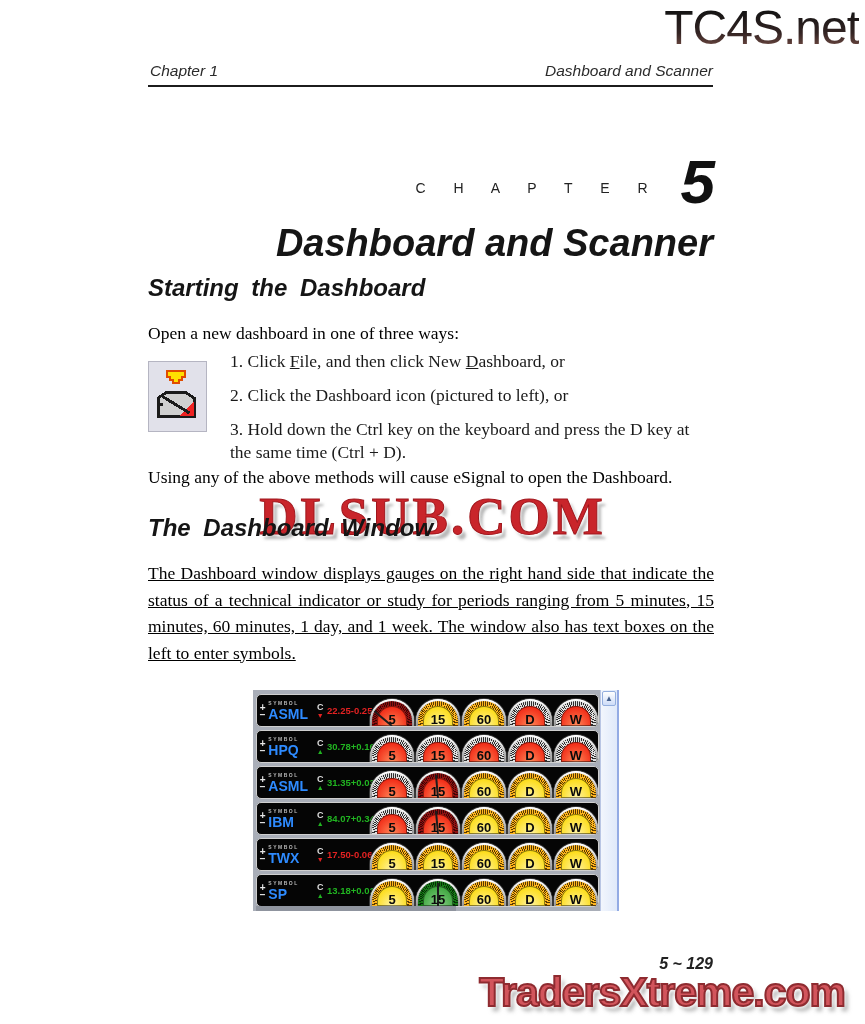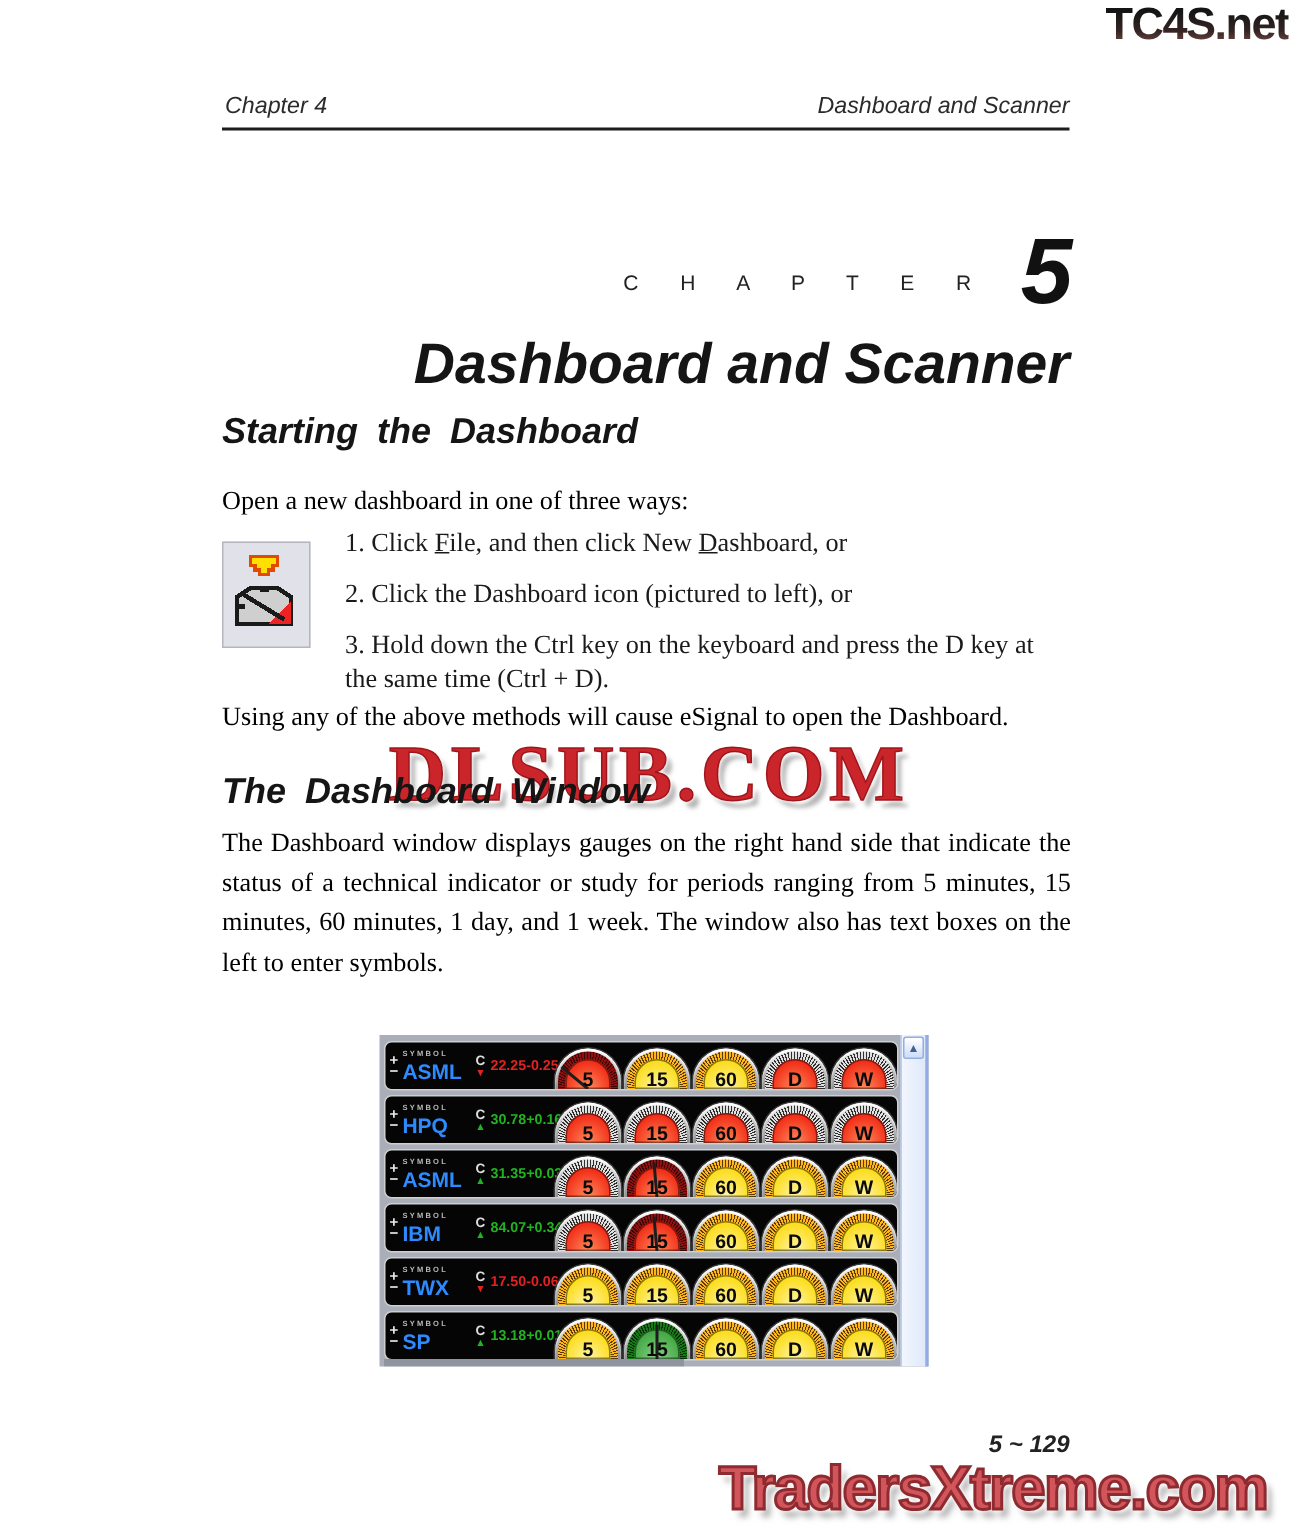--- a/index.html
+++ b/index.html
@@ -2,21 +2,21 @@
 <html><head>
 <meta charset="utf-8">
 <style>
   * { margin:0; padding:0; box-sizing:border-box; }
   html,body { background:#ffffff; }
   .page { position:relative; width:865px; height:1024px; background:#fff; overflow:hidden;
           font-family:"Liberation Serif", serif; color:#1a1a1a; }
 
   
   .logo { position:absolute; top:0px; right:6px; font-family:"Liberation Sans",sans-serif;
-          font-weight:bold; font-size:30px; letter-spacing:-1px;
+          font-weight:normal; font-size:48px; letter-spacing:-1px;
           background:linear-gradient(180deg,#141414 20%,#332423 60%,#8d5c52 100%);
           -webkit-background-clip:text; background-clip:text; color:transparent; }
 
   
   .rh { position:absolute; left:150px; top:62px; width:563px; display:flex;
         justify-content:space-between; font-family:"Liberation Sans",sans-serif;
         font-style:italic; font-size:15.5px; color:#2b2b2b; }
   .rh-rule { position:absolute; left:148px; top:85px; width:565px; height:2px; background:#1c1c1c; }
 
   
@@ -29,21 +29,21 @@
                font-size:38px; font-weight:bold; font-style:italic; color:#151515; }
 
   .sec-heading { position:absolute; left:148px; font-family:"Liberation Sans",sans-serif;
                  font-size:24px; font-weight:bold; font-style:italic; color:#151515; word-spacing:6px; }
   .h-start { top:274px; }
   .h-window { top:514px; }
 
   .body-text { position:absolute; left:148px; width:566px; font-size:17.5px; line-height:26.5px; color:#000000; }
   .intro   { top:320px; }
   .closing { top:464px; }
-  .body2   { top:548px; text-align:justify; }
+  .body2   { top:560px; text-align:justify;text-decoration:underline; }
 
   
   .icon-box { position:absolute; left:148px; top:361px; width:59px; height:71px;
               background:#e1e1ea; border:1px solid #b5b5c2; }
 
   
   .steps { position:absolute; left:230px; top:350px; width:484px; font-size:17.5px; }
   .step { margin-bottom:11px; line-height:1.32; }
   .ul { text-decoration:underline; }
 
@@ -110,21 +110,21 @@
                white-space:nowrap; }
 </style>
 </head>
 <body>
 
 <div class="page">
 
   <div class="logo">TC4S.net</div>
 
   <div class="rh">
-    <span>Chapter 4</span>
+    <span>Chapter 1</span>
     <span>Dashboard and Scanner</span>
   </div>
   <div class="rh-rule"></div>
 
   <div class="chapter-line">
     <span class="chapter-word">C H A P T E R</span>
     <span class="chapter-num">5</span>
   </div>
   <div class="doc-title">Dashboard and Scanner</div>
 

